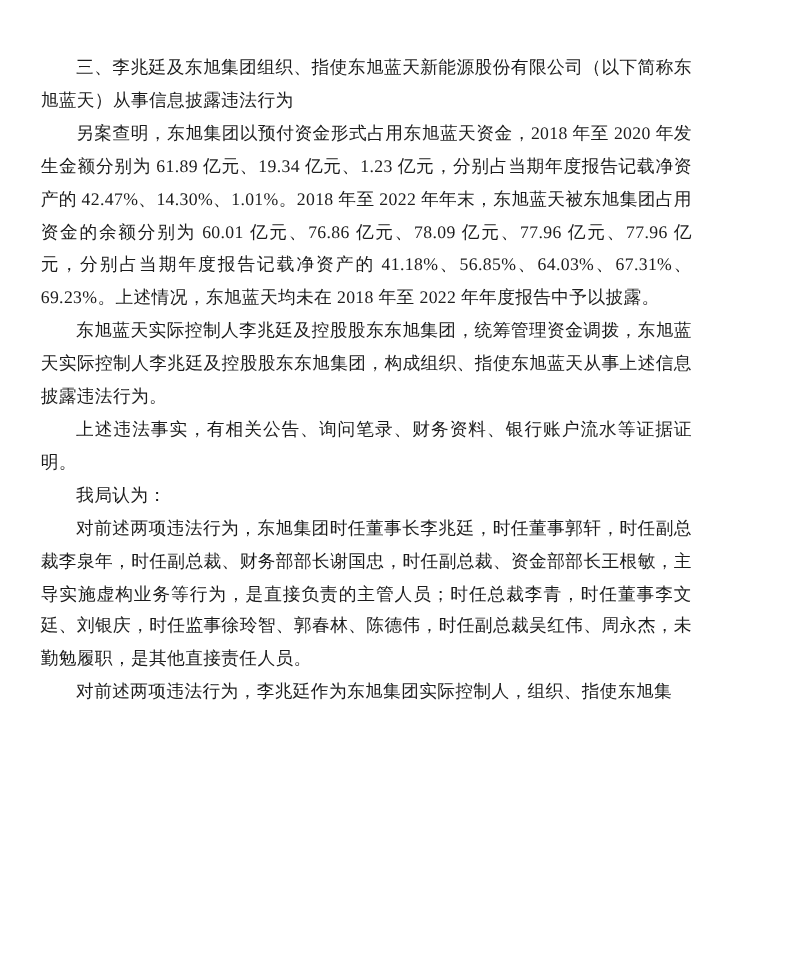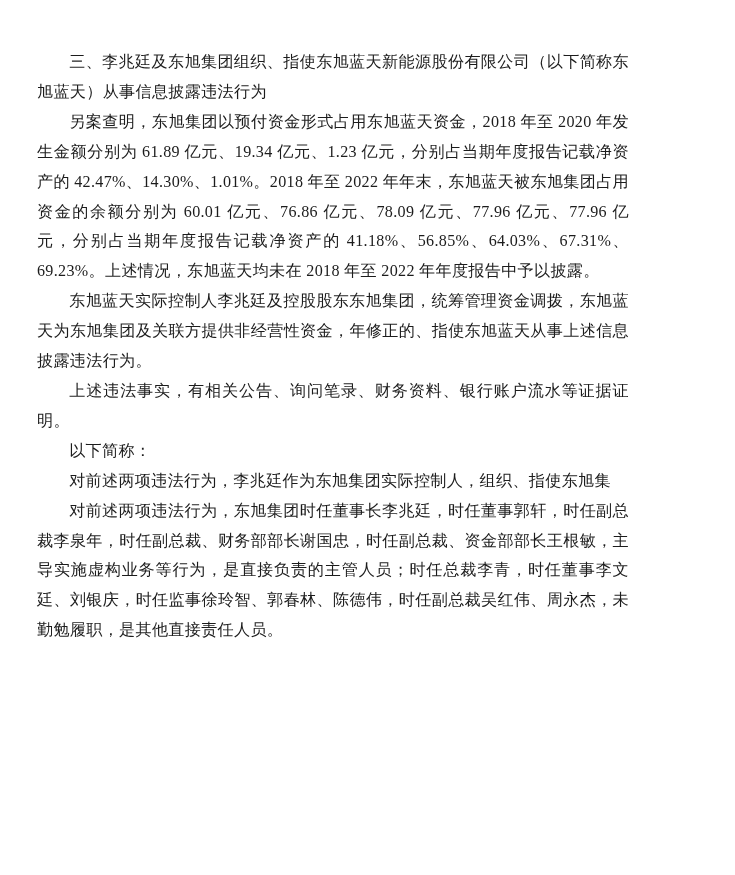--- a/index.html
+++ b/index.html
@@ -50,26 +50,26 @@
 </head>
 <body>
 
 <div id="page">
   <div id="doc-body">
 
     <p class="para first">三、李兆廷及东旭集团组织、指使东旭蓝天新能源股份有限公司（以下简称东旭蓝天）从事信息披露违法行为</p>
 
     <p class="para">另案查明，东旭集团以预付资金形式占用东旭蓝天资金，2018 年至 2020 年发生金额分别为 61.89 亿元、19.34 亿元、1.23 亿元，分别占当期年度报告记载净资产的 42.47%、14.30%、1.01%。2018 年至 2022 年年末，东旭蓝天被东旭集团占用资金的余额分别为 60.01 亿元、76.86 亿元、78.09 亿元、77.96 亿元、77.96 亿元，分别占当期年度报告记载净资产的 41.18%、56.85%、64.03%、67.31%、69.23%。上述情况，东旭蓝天均未在 2018 年至 2022 年年度报告中予以披露。</p>
 
-    <p class="para">东旭蓝天实际控制人李兆廷及控股股东东旭集团，统筹管理资金调拨，东旭蓝天为东旭集团及关联方提供非经营性资金，年修正的、指使东旭蓝天从事上述信息披露违法行为。</p>
+    <p class="para">东旭蓝天实际控制人李兆廷及控股股东东旭集团，统筹管理资金调拨，东旭蓝天实际控制人李兆廷及控股股东东旭集团，构成组织、指使东旭蓝天从事上述信息披露违法行为。</p>
 
     <p class="para">上述违法事实，有相关公告、询问笔录、财务资料、银行账户流水等证据证明。</p>
 
-    <p class="para">以下简称：</p>
+    <p class="para">我局认为：</p>
 
 
 
+    <p class="para">对前述两项违法行为，东旭集团时任董事长李兆廷，时任董事郭轩，时任副总裁李泉年，时任副总裁、财务部部长谢国忠，时任副总裁、资金部部长王根敏，主导实施虚构业务等行为，是直接负责的主管人员；时任总裁李青，时任董事李文廷、刘银庆，时任监事徐玲智、郭春林、陈德伟，时任副总裁吴红伟、周永杰，未勤勉履职，是其他直接责任人员。</p>
+
     <p class="para">对前述两项违法行为，李兆廷作为东旭集团实际控制人，组织、指使东旭集</p>
-
-    <p class="para">对前述两项违法行为，东旭集团时任董事长李兆廷，时任董事郭轩，时任副总裁李泉年，时任副总裁、财务部部长谢国忠，时任副总裁、资金部部长王根敏，主导实施虚构业务等行为，是直接负责的主管人员；时任总裁李青，时任董事李文廷、刘银庆，时任监事徐玲智、郭春林、陈德伟，时任副总裁吴红伟、周永杰，未勤勉履职，是其他直接责任人员。</p>
 
   </div>
 </div>
 
 </body></html>

